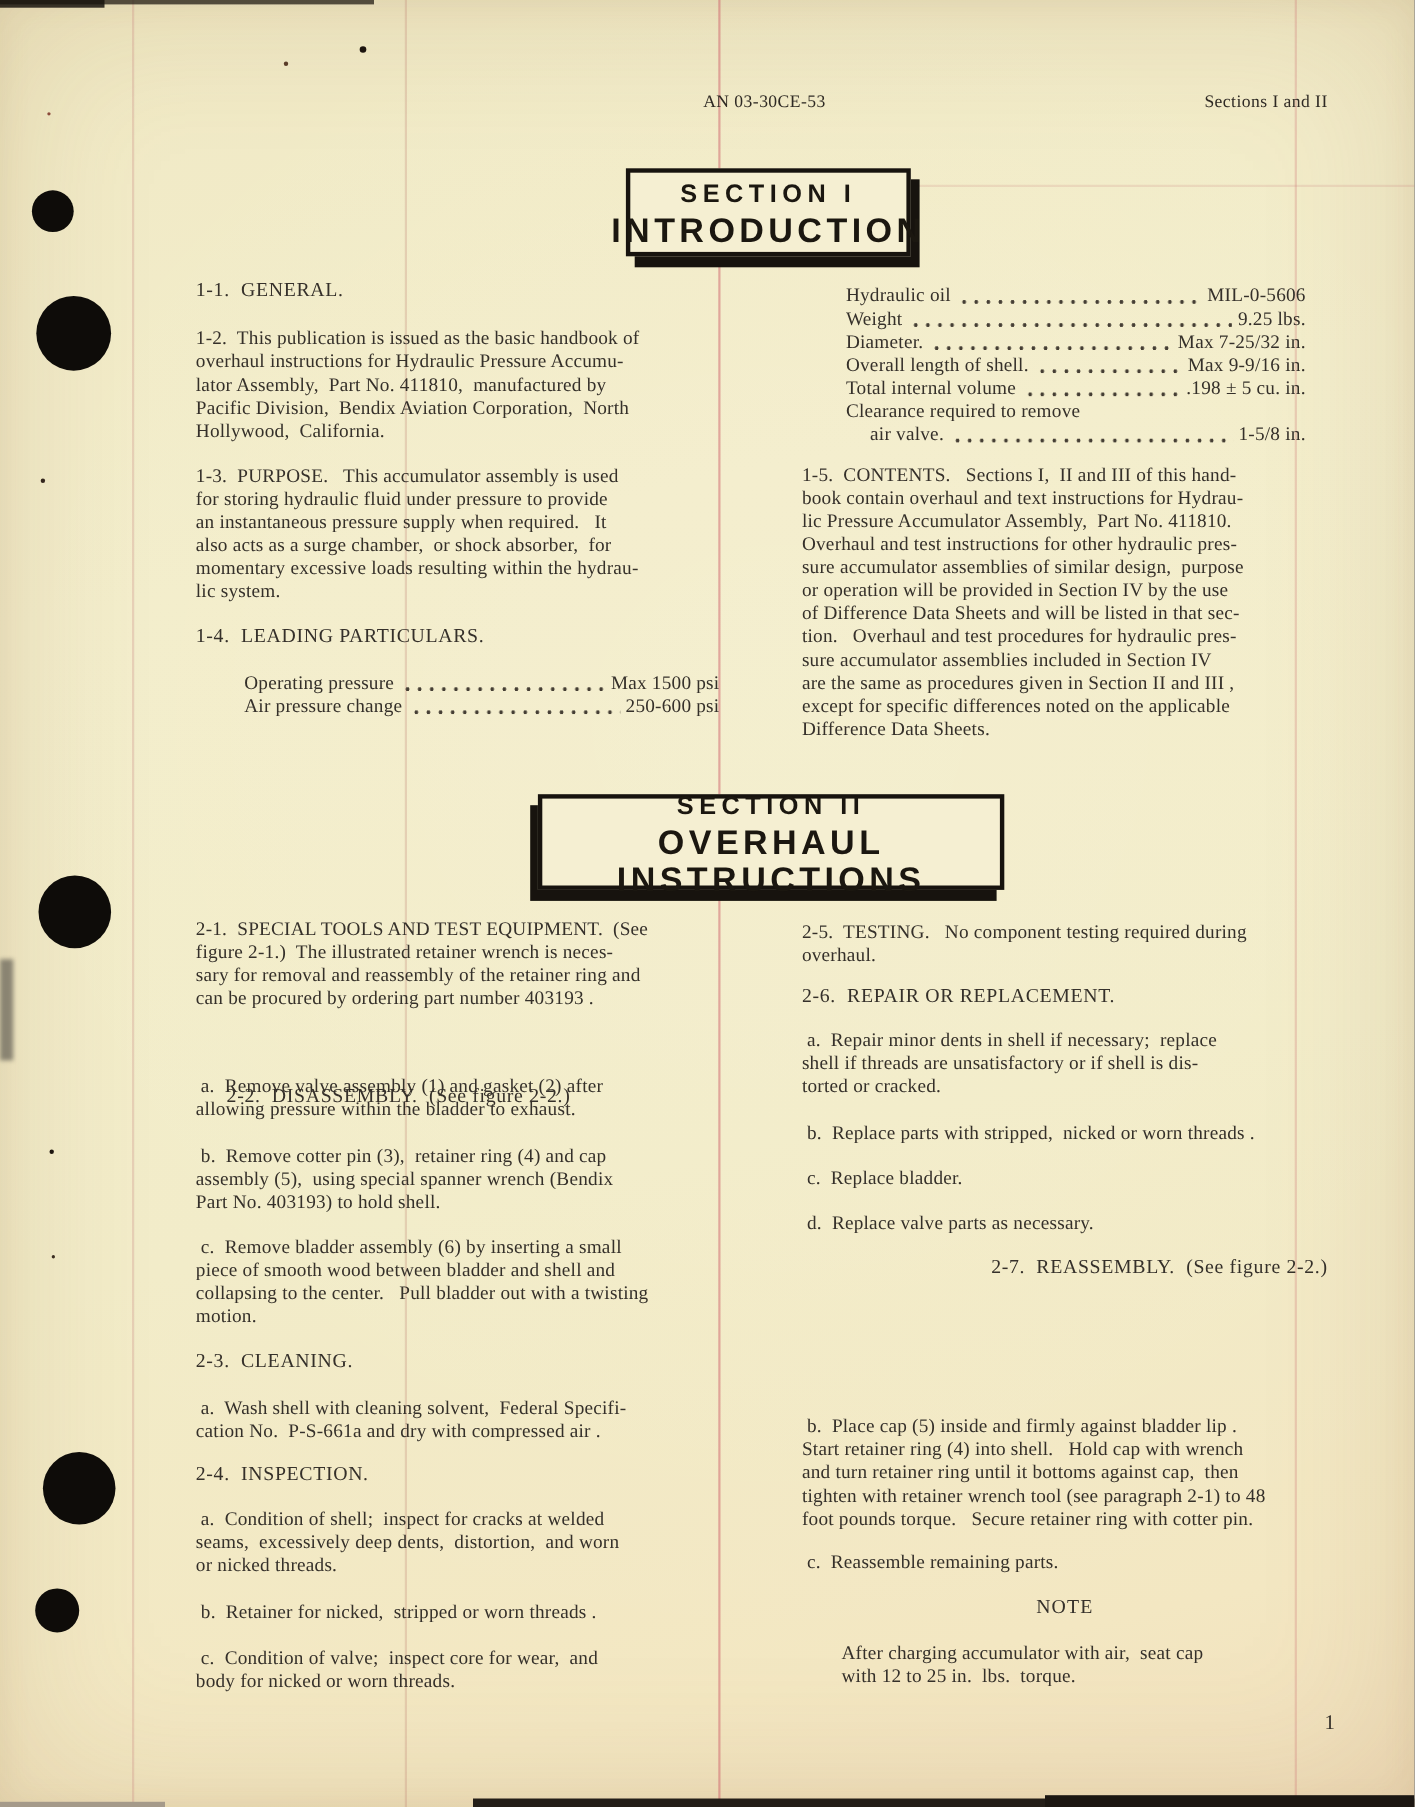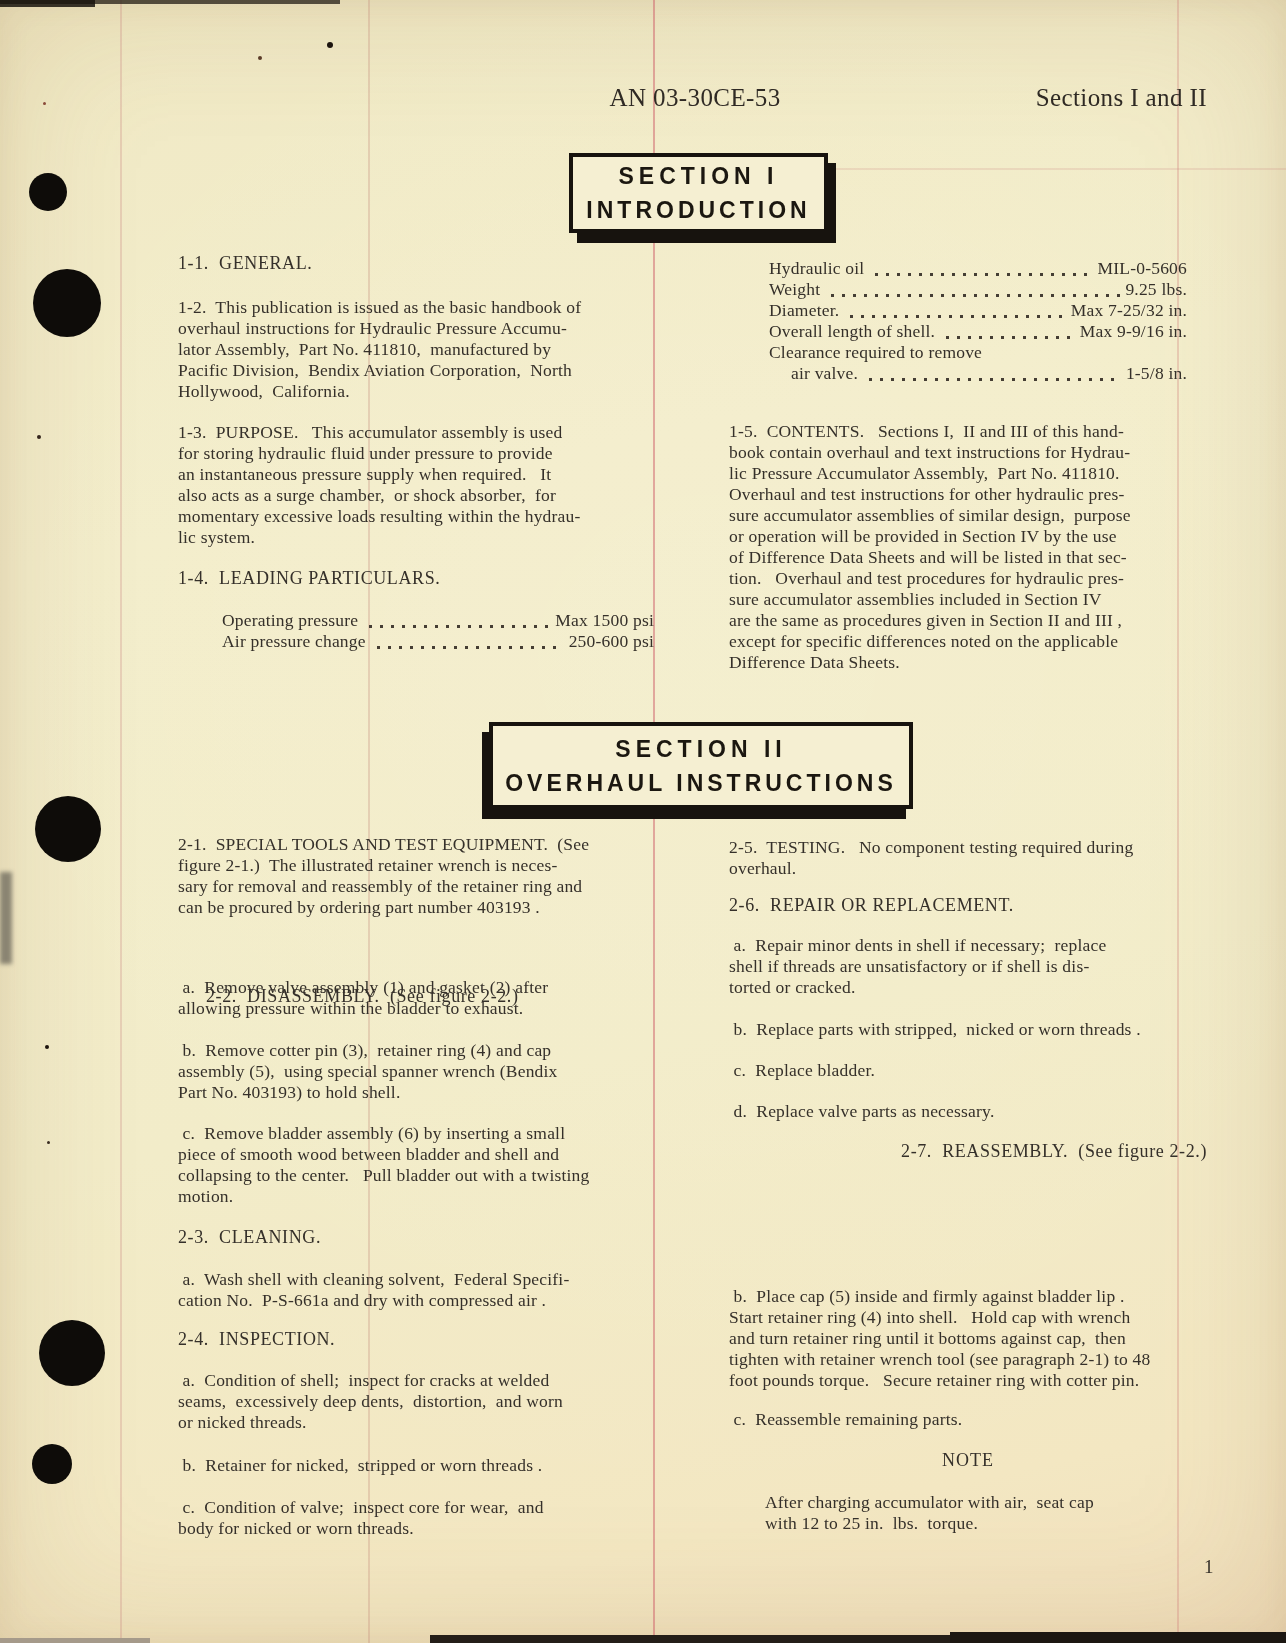--- a/index.html
+++ b/index.html
@@ -19,28 +19,28 @@
   .hline{position:absolute;pointer-events:none;}
   .hole{position:absolute;background:#0e0c09;border-radius:50%;}
   .speck{position:absolute;border-radius:50%;}
   .edge{position:absolute;}
   .smudge{position:absolute;background:rgba(62,60,56,0.55);filter:blur(2px);}
   
   .blk{position:absolute;white-space:pre-wrap;font-size:17.5px;line-height:21px;letter-spacing:0.2px;}
   .hd{font-size:18px;letter-spacing:0.6px;}
   .col-l{left:178px;width:486px;}
   .col-r{left:729px;width:478px;}
-  .hdrtxt{position:absolute;font-size:25px;letter-spacing:0.4px;color:#2f2a24;}
+  .hdrtxt{position:absolute;font-size:16px;letter-spacing:0.4px;color:#2f2a24;}
   
   .secbox{position:absolute;background:#f5efd2;border:4px solid #17130e;
     display:flex;flex-direction:column;justify-content:center;align-items:center;
     font-family:"Liberation Sans","DejaVu Sans",sans-serif;font-weight:bold;color:#1b1710;
     text-align:center;}
   .secbox .l1{font-size:23px;letter-spacing:5px;line-height:34px;}
-  .secbox .l2{font-size:23px;letter-spacing:4px;line-height:34px;}
+  .secbox .l2{font-size:31px;letter-spacing:4px;line-height:34px;}
   .secbox1{left:569px;top:153px;width:251px;height:72px;box-shadow:8px 10px 0 #17130e;}
   .secbox2{left:489px;top:722px;width:416px;height:79px;box-shadow:-7px 10px 0 #17130e;}
   
   .lp{position:absolute;}
   .lp-row{display:flex;align-items:flex-end;height:21px;font-size:17.5px;letter-spacing:0.2px;}
   .lp-row .lbl{white-space:pre;}
   .lp-row .val{white-space:pre;}
   .leader{flex:1;margin:0 5px;height:16px;
     background-image:radial-gradient(circle,#453e34 1.5px,rgba(0,0,0,0) 1.9px);
     background-size:11px 5px;background-repeat:repeat-x;background-position:2px 9px;}
@@ -129,20 +129,25 @@
     </div>
     <div class="lp-row">
       <span class="lbl">Diameter.</span>
       <span class="leader"></span>
       <span class="val">Max 7-25/32 in.</span>
     </div>
     <div class="lp-row">
       <span class="lbl">Overall length of shell.</span>
       <span class="leader"></span>
       <span class="val">Max 9-9/16 in.</span>
+    </div>
+    <div class="lp-row">
+      <span class="lbl">Total internal volume</span>
+      <span class="leader"></span>
+      <span class="val">.198 ± 5 cu. in.</span>
     </div>
     <div class="lp-row no-leader">
       <span class="lbl">Clearance required to remove</span>
       <span class="leader"></span>
       <span class="val"></span>
     </div>
     <div class="lp-row indent2">
       <span class="lbl">air valve.</span>
       <span class="leader"></span>
       <span class="val">1-5/8 in.</span>

